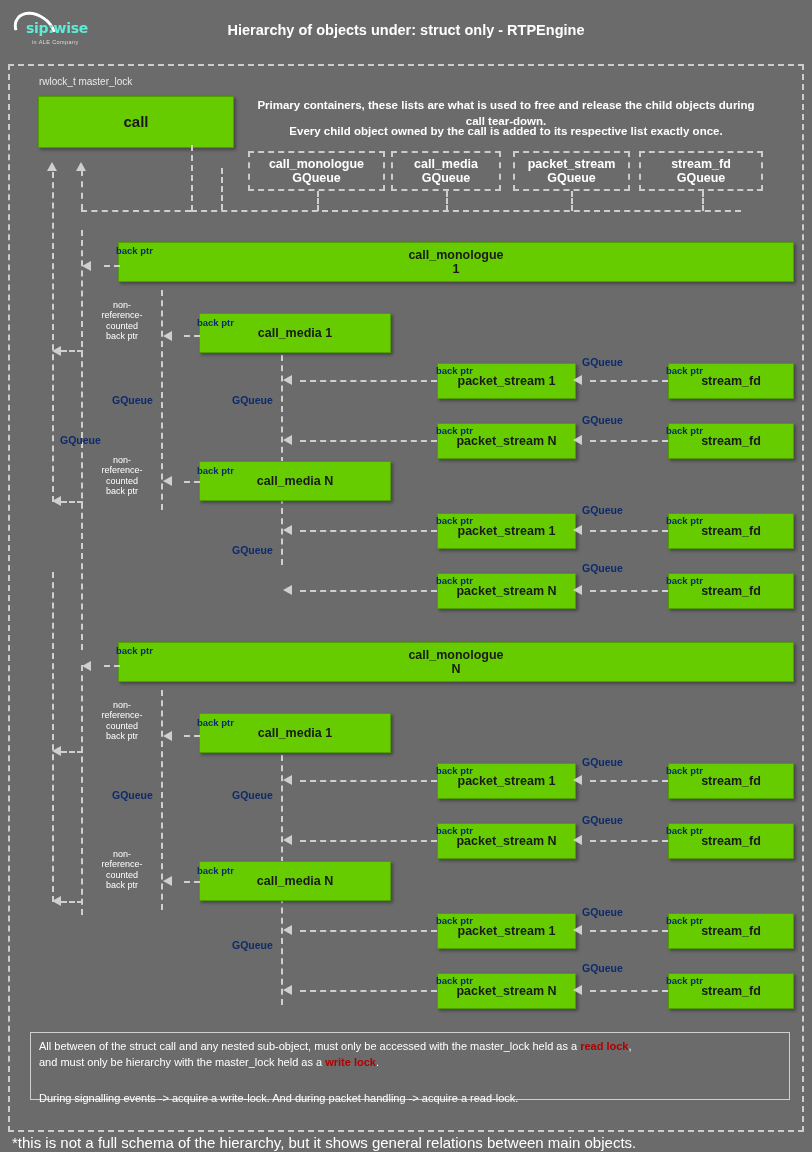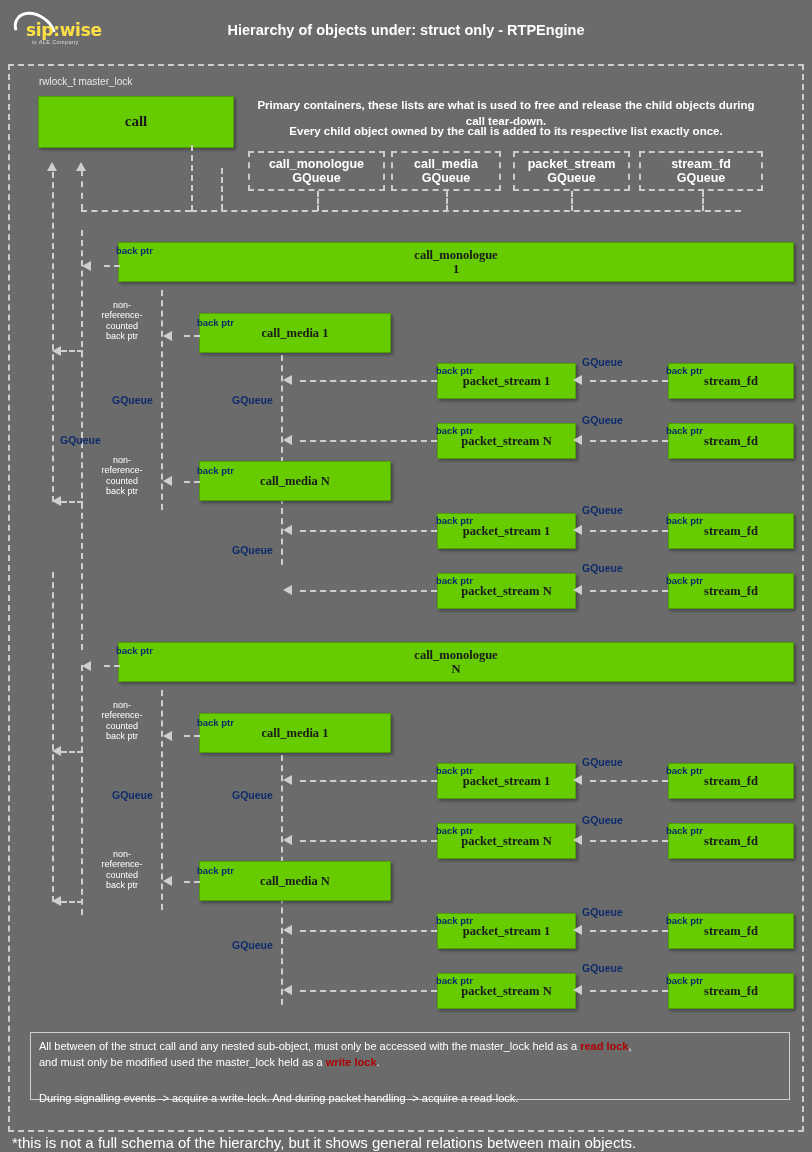--- a/index.html
+++ b/index.html
@@ -21,21 +21,21 @@
     position: absolute; left: 0; top: 0;
     width: 812px; height: 62px;
     background: #6b6b6b;
   }
   .logo {
     position: absolute; left: 12px; top: 12px;
     width: 86px; height: 40px;
   }
   .logo-text {
     font-family: "DejaVu Sans", sans-serif;
-    font-size: 17px; font-weight: bold; color: #fde047;
+    font-size: 14px; font-weight: bold; color: #5eead4;
     letter-spacing: -0.3px;
     position: absolute; left: 14px; top: 8px;
     white-space: nowrap;
   }
   .logo-sub {
     position: absolute; left: 20px; top: 27px;
     font-size: 5.5px; color: #dddddd; letter-spacing: 0.4px;
     white-space: nowrap;
   }
   .logo-swoosh {
@@ -72,21 +72,20 @@
     background: #66cc00;
     border: 1px solid #4f9e00;
     box-shadow: 2px 2px 3px rgba(0,0,0,0.35);
     color: #1a1a1a;
     display: flex;
     flex-direction: column;
     align-items: center;
     justify-content: center;
     font-weight: bold;
     text-align: left;
-    font-family: Liberation Serif, serif;
   }
   .box .b-title { font-size: 12.5px; line-height: 1.15; }
   .box .b-sub { font-size: 12.5px; line-height: 1.15; }
   .box.big .b-title { font-size: 15px; }
 
   
   .cbox {
     position: absolute;
     border: 2px dashed #cccccc;
     color: #ffffff;
@@ -424,19 +423,19 @@
   </div>
   <div class="lbl" style="left:666px; top:975px;">back ptr</div>
   <div class="lbl-g" style="left:582px; top:962px;">GQueue</div>
   <div class="arrow-l" style="left:573px; top:985px;"></div>
   <div class="hline-d" style="left:590px; top:990px; width:78px;"></div>
 
   <div class="lbl-g" style="left:232px; top:939px;">GQueue</div>
 
   <div class="footnote-box">
     <div><span>All between of the </span><b>struct call</b><span> and any nested sub-object, must only be accessed with the </span><b>master_lock</b><span> held as a </span><span class="red">read lock</span><span>,</span></div>
-    <div><span>and must only be modified used the </span><b>master_lock</b><span> held as a </span><span class="red">write lock</span><span>.</span></div>
+    <div><span>and must only be hierarchy with the </span><b>master_lock</b><span> held as a </span><span class="red">write lock</span><span>.</span></div>
     <div class="p2">During signalling events -&gt; acquire a write-lock. And during packet handling -&gt; acquire a read-lock.</div>
   </div>
 
   <div class="bottom-note">*this is not a full schema of the hierarchy, but it shows general relations between main objects.</div>
 
 </div>
 
 </body></html>

